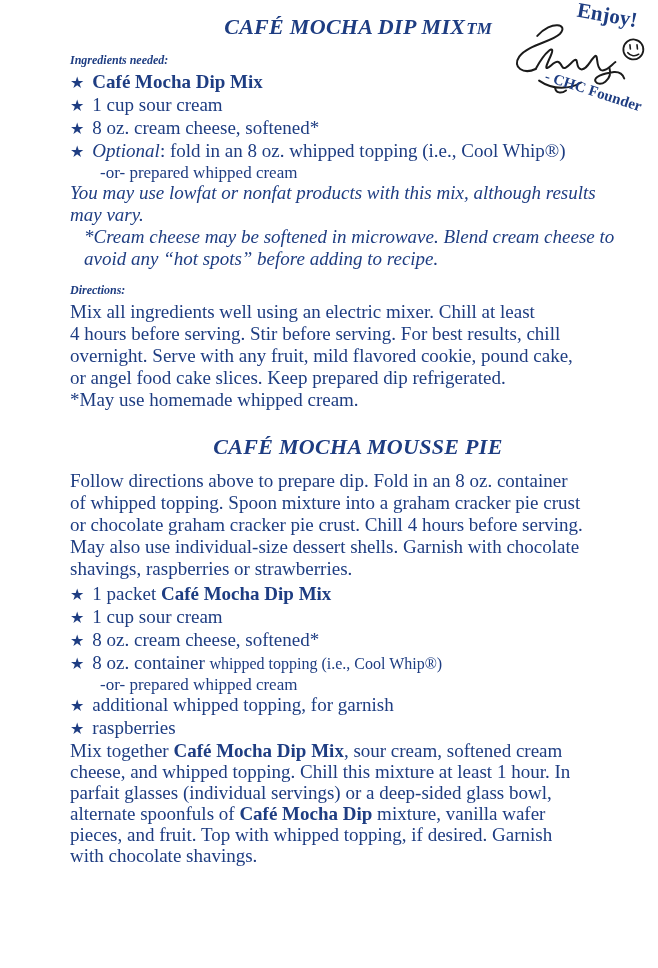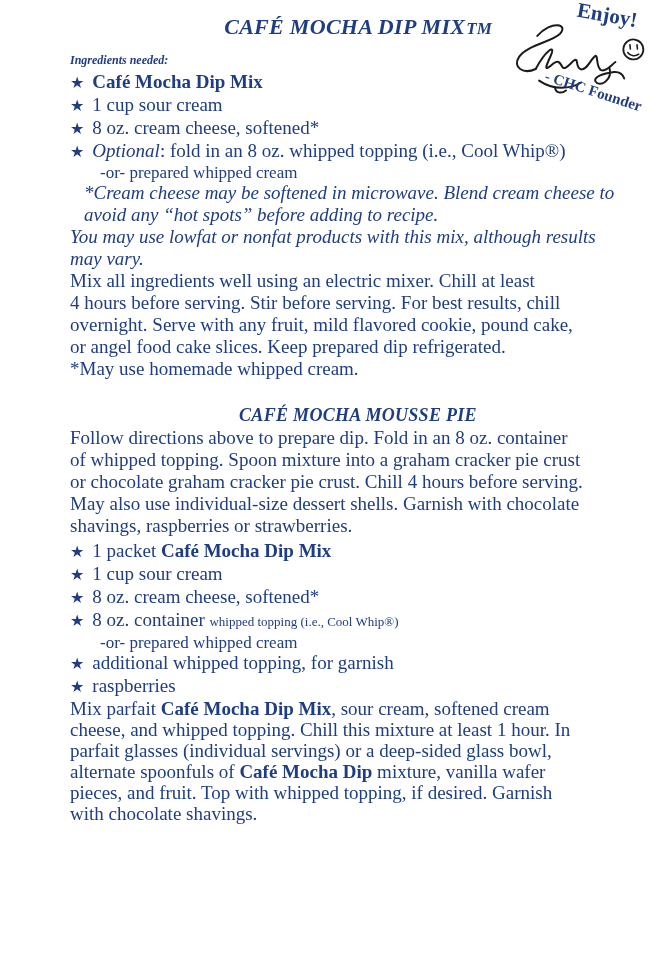--- a/index.html
+++ b/index.html
@@ -10,40 +10,40 @@
     font-size:19px; line-height:22px;
   }
   .content{position:absolute; left:70px; top:0; width:576px;}
   .title{
     margin:14px 0 0 0; text-align:center;
     font-size:22px; line-height:26px; font-style:italic; font-weight:bold;
     letter-spacing:.3px;
   }
   .tm{font-size:17px; font-weight:bold; letter-spacing:0; margin-left:1px;}
   .sec-heading{
-    text-align:center; font-size:18px; line-height:23px;
-    font-style:italic; font-weight:bold; letter-spacing:.3px; margin:0;
+    text-align:center; font-size:22px; line-height:23px;
+    font-style:italic; font-weight:bold; letter-spacing:.3px; margin:12px;
   }
   .sub-heading{
     font-size:12px; line-height:22px; font-style:italic; font-weight:bold; margin:0;
   }
   .mt-ing{margin-top:7px;}
   .mt-soften{margin-top:13px;}
   .mt-directions{margin-top:9px;}
   .mt-mousse{margin-top:24px;}
   .mt-body{margin-top:3px;}
   .mt-parfaits{margin-top:19px;}
   .para{margin:0; white-space:pre-line;}
   .closing{line-height:21px;}
   .note-italic{font-style:italic;}
   .soften{margin-left:14px; padding-right:20px;}
   .li{line-height:22px;}
   .star{font-size:16px; margin-right:8px;}
   .alt{margin-left:30px; font-size:17px; line-height:19px;}
-  .small{font-size:13px;}
+  .small{font-size:16px;}
   .b{font-weight:bold;}
   
   .enjoy{
     position:absolute; top:4px; right:20px;
     font-size:21px; font-weight:bold; color:#1e3d82;
     transform:rotate(10deg);
   }
   .signature{
     position:absolute; top:20px; right:4px; width:150px; height:85px;
     transform:rotate(8deg);
@@ -78,26 +78,27 @@
     <h2 class="sub-heading mt-ing">Ingredients needed:</h2>
 
     <div class="list">
       <div class="li"><span class="star">★</span><span class="b">Café Mocha Dip Mix</span></div>
       <div class="li"><span class="star">★</span><span>1 cup sour cream</span></div>
       <div class="li"><span class="star">★</span><span>8 oz. cream cheese, softened*</span></div>
       <div class="li"><span class="star">★</span><span><em>Optional</em><span>: fold in an 8 oz. whipped topping (i.e., Cool Whip®)</span></span></div>
       <div class="li alt">-or- prepared whipped cream</div>
     </div>
 
+    <p class="para note-italic">You may use lowfat or nonfat products with this mix, although results
+may vary.</p>
+
     <p class="para note-italic soften mt-soften">*Cream cheese may be softened in microwave. Blend cream cheese to
 avoid any “hot spots” before adding to recipe.</p>
 
-    <p class="para note-italic">You may use lowfat or nonfat products with this mix, although results
-may vary.</p>
-
+    <h2 class="sub-heading mt-directions">Directions:</h2>
     <p class="para">Mix all ingredients well using an electric mixer. Chill at least
 4 hours before serving. Stir before serving. For best results, chill
 overnight. Serve with any fruit, mild flavored cookie, pound cake,
 or angel food cake slices. Keep prepared dip refrigerated.
 *May use homemade whipped cream.</p>
 
     <h2 class="sec-heading mt-mousse">CAFÉ MOCHA MOUSSE PIE</h2>
     <p class="para mt-body">Follow directions above to prepare dip. Fold in an 8 oz. container
 of whipped topping. Spoon mixture into a graham cracker pie crust
 or chocolate graham cracker pie crust. Chill 4 hours before serving.
@@ -108,20 +109,20 @@
     <div class="list mt-body">
       <div class="li"><span class="star">★</span><span><span>1 packet </span><span class="b">Café Mocha Dip Mix</span></span></div>
       <div class="li"><span class="star">★</span><span>1 cup sour cream</span></div>
       <div class="li"><span class="star">★</span><span>8 oz. cream cheese, softened*</span></div>
       <div class="li"><span class="star">★</span><span><span>8 oz. container </span><span class="small">whipped topping (i.e., Cool Whip®)</span></span></div>
       <div class="li alt">-or- prepared whipped cream</div>
       <div class="li"><span class="star">★</span><span>additional whipped topping, for garnish</span></div>
       <div class="li"><span class="star">★</span><span>raspberries</span></div>
     </div>
 
-    <p class="para closing mt-body"><span>Mix parfait </span><span class="b">Café Mocha Dip Mix</span><span>, sour cream, softened cream
+    <p class="para closing mt-body"><span>Mix together </span><span class="b">Café Mocha Dip Mix</span><span>, sour cream, softened cream
 cheese, and whipped topping. Chill this mixture at least 1 hour. In
 parfait glasses (individual servings) or a deep-sided glass bowl,
 alternate spoonfuls of </span><span class="b">Café Mocha Dip</span><span> mixture, vanilla wafer
 pieces, and fruit. Top with whipped topping, if desired. Garnish
 with chocolate shavings.</span></p>
   </div>
 </div>
 
 </body></html>

